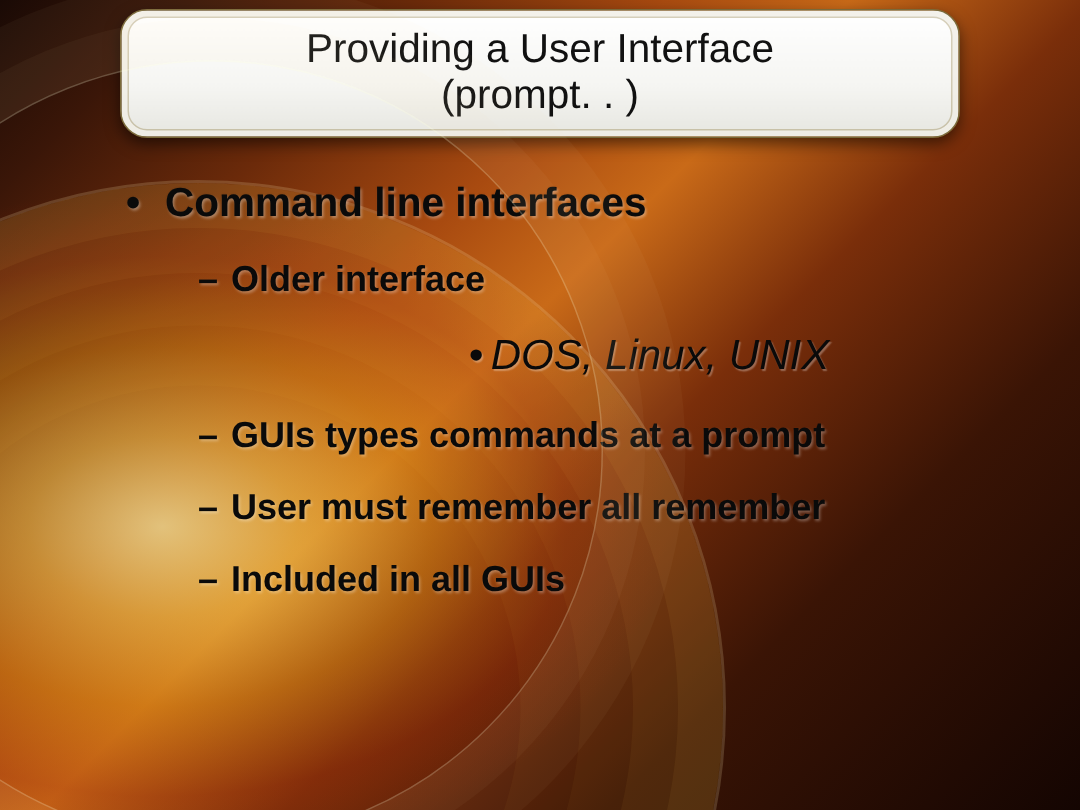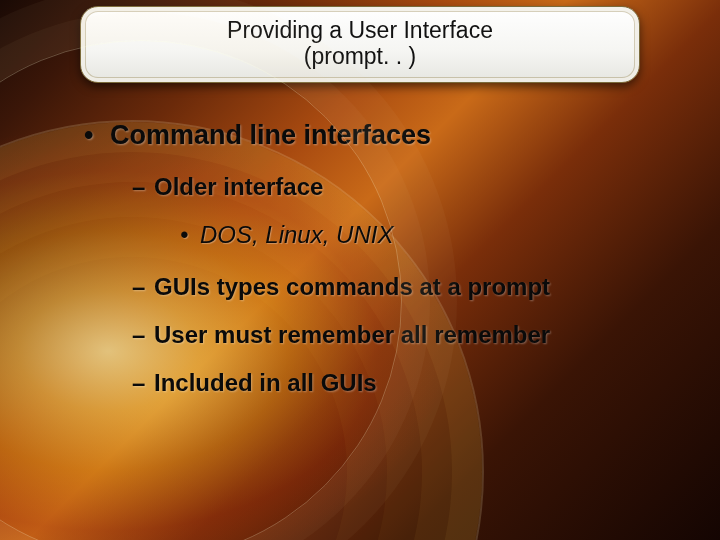--- a/index.html
+++ b/index.html
@@ -77,21 +77,21 @@
     border: 1px solid #7a6a3a;
     border-radius: 18px;
     padding: 10px 20px 12px;
     text-align: center;
     box-shadow:
       0 4px 10px rgba(0,0,0,0.55),
       inset 0 0 0 4px rgba(255,255,255,0.7),
       inset 0 0 0 5px rgba(140,120,60,0.35);
   }
   .title-box .line {
-    font-size: 23px;
+    font-size: 27px;
     line-height: 1.15;
     color: #111;
     font-weight: 400;
   }
 
   .content {
     position: absolute;
     left: 88px;
     top: 120px;
     right: 40px;
@@ -114,24 +114,25 @@
     font-weight: 700;
     margin: 0 0 20px 44px;
     text-shadow: 1px 1px 2px rgba(255,255,255,0.3);
   }
   .lvl2::before {
     content: "–";
     display: inline-block;
     width: 22px;
   }
   .lvl3 {
-    font-size: 24px;
+    font-size: 28px;
     font-style: italic;
     margin: 0 0 24px 92px;
     text-shadow: 1px 1px 1px rgba(255,255,255,0.3);
+    text-align: center;
   }
   .lvl3::before {
     content: "•";
     display: inline-block;
     width: 20px;
   }
 </style>
 </head>
 <body>
 

